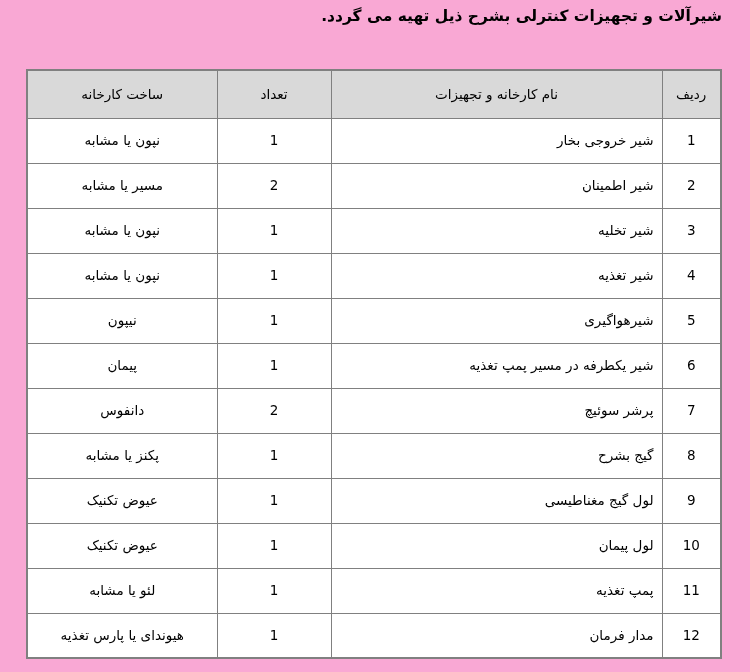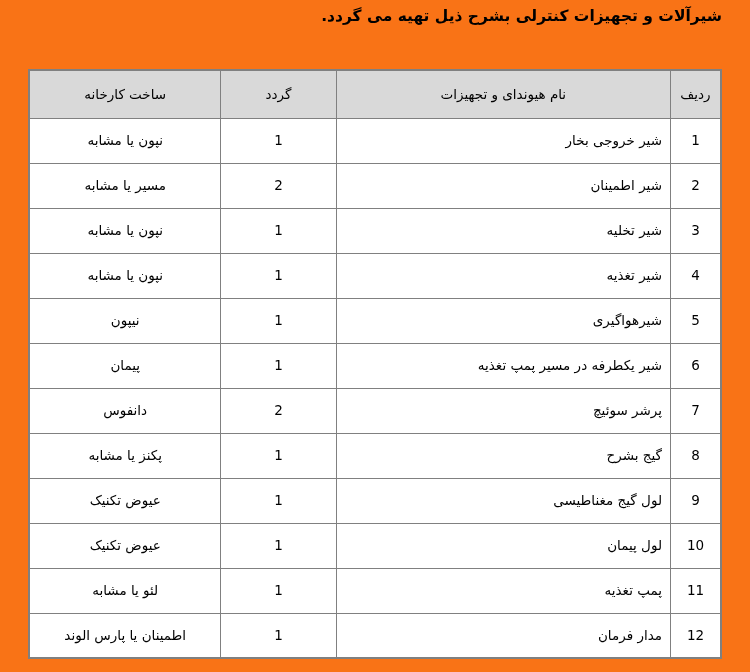--- a/index.html
+++ b/index.html
@@ -14,21 +14,21 @@
     overflow: hidden;
     font-family: "DejaVu Sans", "Liberation Sans", sans-serif;
     color: #000000;
     direction: rtl;
   }
 
   .page {
     position: relative;
     width: 750px;
     height: 672px;
-    background: #f97316;
+    background: #f9a8d4;
   }
 
   
   .doc-title {
     position: absolute;
     top: 2px;
     right: 28px;
     left: 28px;
     text-align: right;
     font-size: 15.5px;
@@ -71,21 +71,21 @@
   }
 
   table.equip-table thead th {
     background: #d9d9d9;
     text-align: center;
     font-weight: normal;
     height: 48px;
   }
 
   
-  .col-radif   { width: 50px; }
+  .col-radif   { width: 59px; }
   .col-name    { width: 331px; }
   .col-tedad   { width: 114px; }
   .col-factory { width: 190px; }
 
   td.cell-radif {
     text-align: center;
     font-size: 14px;
   }
   td.cell-name {
     text-align: right;
@@ -114,22 +114,22 @@
     <table class="equip-table">
       <colgroup>
         <col class="col-radif">
         <col class="col-name">
         <col class="col-tedad">
         <col class="col-factory">
       </colgroup>
       <thead>
         <tr>
           <th class="col-radif">ردیف</th>
-          <th class="col-name">نام هیوندای و تجهیزات</th>
-          <th class="col-tedad">گردد</th>
+          <th class="col-name">نام کارخانه و تجهیزات</th>
+          <th class="col-tedad">تعداد</th>
           <th class="col-factory">ساخت کارخانه</th>
         </tr>
       </thead>
       <tbody id="table-body">
           <tr>
             <td class="cell-radif col-radif">1</td>
             <td class="cell-name col-name">شیر خروجی بخار</td>
             <td class="cell-tedad col-tedad">1</td>
             <td class="cell-factory col-factory">نپون یا مشابه</td>
           </tr>
@@ -190,19 +190,19 @@
           <tr>
             <td class="cell-radif col-radif">11</td>
             <td class="cell-name col-name">پمپ تغذیه</td>
             <td class="cell-tedad col-tedad">1</td>
             <td class="cell-factory col-factory">لئو یا مشابه</td>
           </tr>
           <tr>
             <td class="cell-radif col-radif">12</td>
             <td class="cell-name col-name">مدار فرمان</td>
             <td class="cell-tedad col-tedad">1</td>
-            <td class="cell-factory col-factory">اطمینان یا پارس الوند</td>
+            <td class="cell-factory col-factory">هیوندای یا پارس تغذیه</td>
           </tr>
         </tbody>
     </table>
   </div>
 
 </div>
 
 </body></html>

